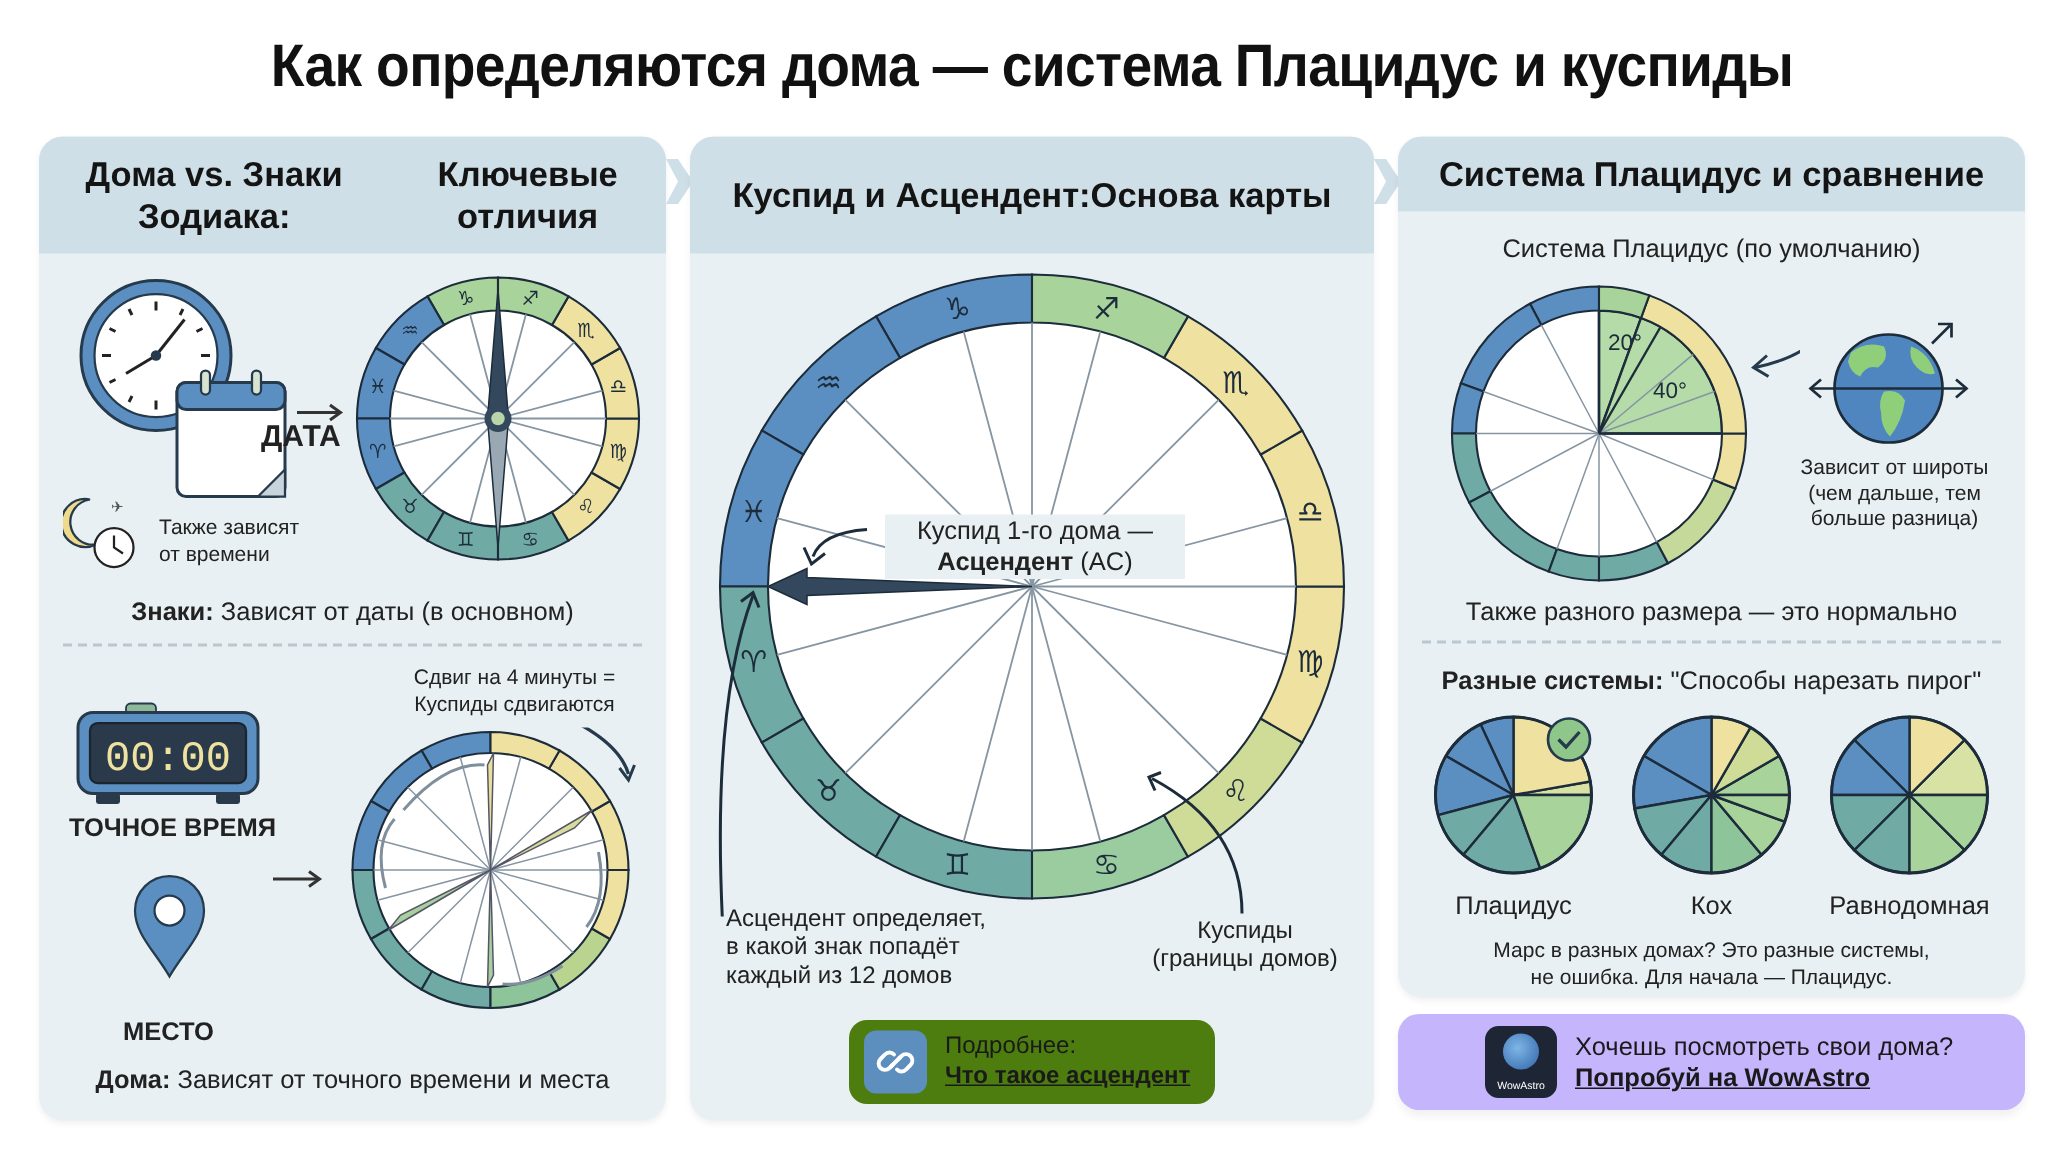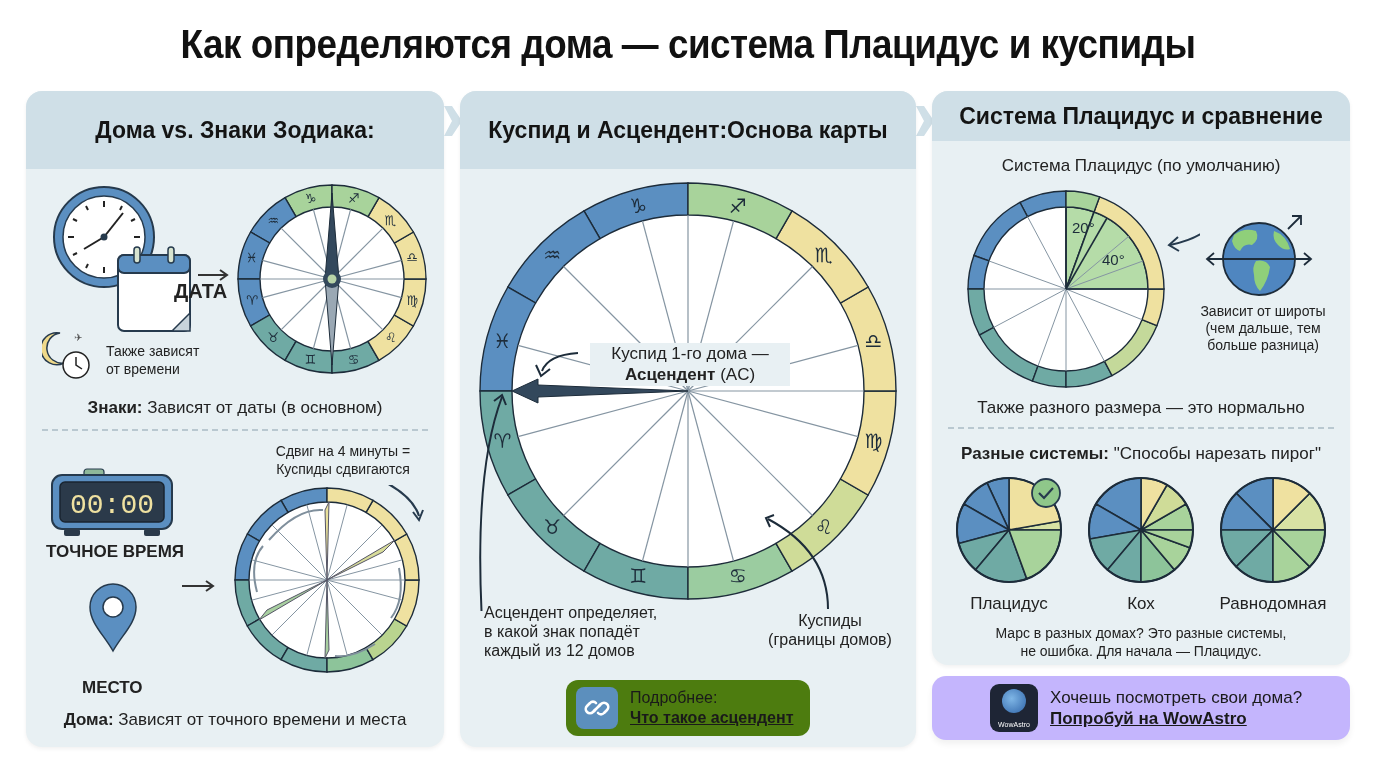--- a/index.html
+++ b/index.html
@@ -42,20 +42,21 @@
   .app-icon .lbl { position: absolute; bottom: 4px; width: 100%; text-align: center; font-size: 7px; color: #fff; }
 </style>
 </head>
 <body>
 
 <div class="title">Как определяются дома — система Плацидус и куспиды</div>
 
 <div class="panel" id="p1">
   <div class="panel-head">
     <span>Дома vs. Знаки Зодиака:</span>
+    <span>Ключевые отличия</span>
   </div>
 
   <svg class="abs" style="left:18px;top:92px" width="160" height="160">
     <circle cx="60" cy="54" r="50" fill="#5b8fc1" stroke="#263a4d" stroke-width="2"></circle>
     <circle cx="60" cy="54" r="41" fill="#ffffff" stroke="#263a4d" stroke-width="1.5"></circle>
     <g stroke="#222" stroke-width="2">
       <line x1="60" y1="18" x2="60" y2="24"></line>
         <line x1="60" y1="84" x2="60" y2="90"></line>
       <line x1="24" y1="54" x2="30" y2="54"></line>
         <line x1="90" y1="54" x2="96" y2="54"></line>

